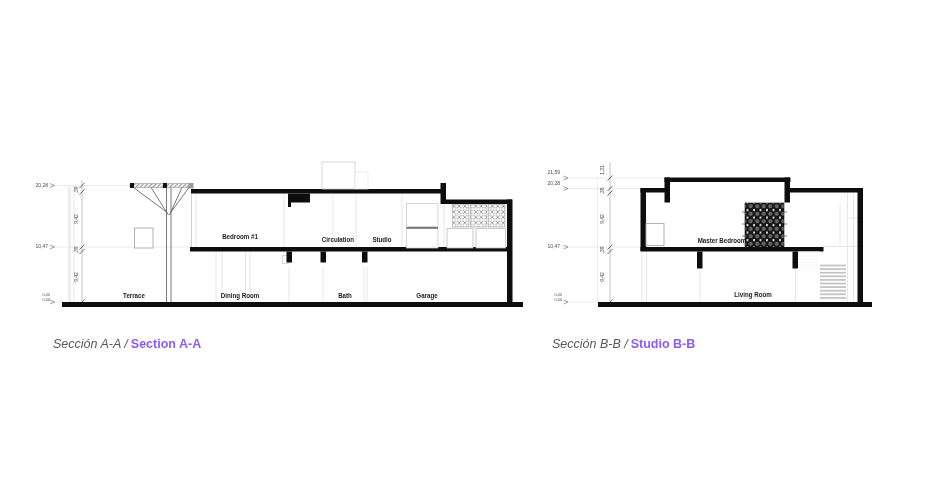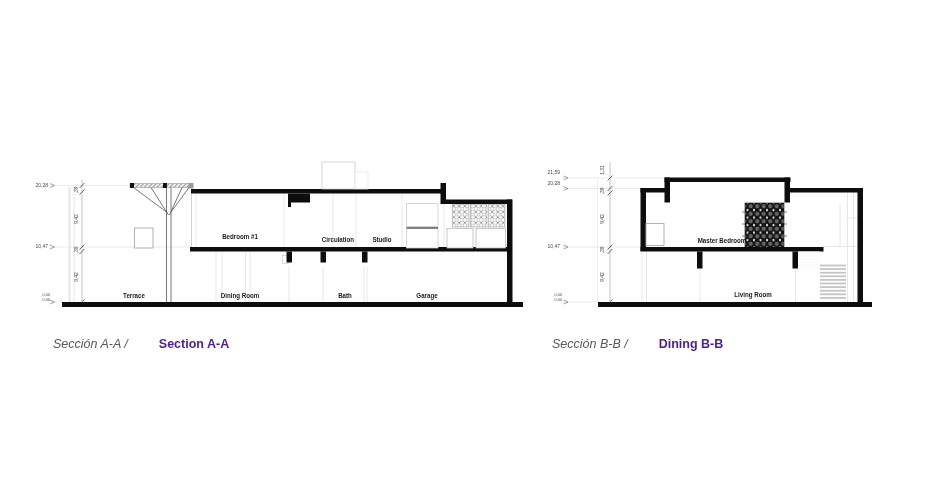--- a/index.html
+++ b/index.html
@@ -8,21 +8,21 @@
   #canvas svg{position:absolute;left:0;top:0;}
   .room{position:absolute;transform:translate(-50%,-50%) scaleX(.95);
         font-weight:bold;font-size:6.5px;color:#1a1a1a;white-space:nowrap;}
   .elev{position:absolute;transform:translate(-100%,-50%);
         font-size:5px;color:#4a4a4a;white-space:nowrap;}
   .elev-sm{font-size:3.8px;}
   .dim{position:absolute;transform:translate(-50%,-50%) rotate(-90deg);
        font-size:5px;color:#4a4a4a;white-space:nowrap;}
   .caption{position:absolute;font-size:12.5px;color:#57585b;white-space:nowrap;}
   .caption .es{margin-right:3px;font-style:italic;}
-  .caption .en{font-weight:bold;color:#4c1d95;margin-left:28px;}
+  .caption .en{font-weight:bold;color:#8b5cf6;}
 </style>
 </head>
 <body>
 
 <div id="canvas">
 
   <svg width="938" height="500" viewBox="0 0 938 500">
     <defs>
       <pattern id="hatchA" width="3" height="4" patternUnits="userSpaceOnUse" patternTransform="rotate(45)">
         <rect width="3" height="4" fill="#f1f1f1"></rect>
@@ -270,16 +270,16 @@
   <div class="dim" style="left:602px;top:170px">1,31</div>
   <div class="dim" style="left:602px;top:191px">,39</div>
   <div class="dim" style="left:602px;top:219px">9,42</div>
   <div class="dim" style="left:602px;top:249.5px">,39</div>
   <div class="dim" style="left:602px;top:276.5px">9,42</div>
 
   <div class="caption" style="left:53px;top:337px">
     <span class="es">Sección A-A /</span><span class="en">Section A-A</span>
   </div>
   <div class="caption" style="left:552px;top:337px">
-    <span class="es">Sección B-B /</span><span class="en">Dining B-B</span>
+    <span class="es">Sección B-B /</span><span class="en">Studio B-B</span>
   </div>
 
 </div>
 
 </body></html>

